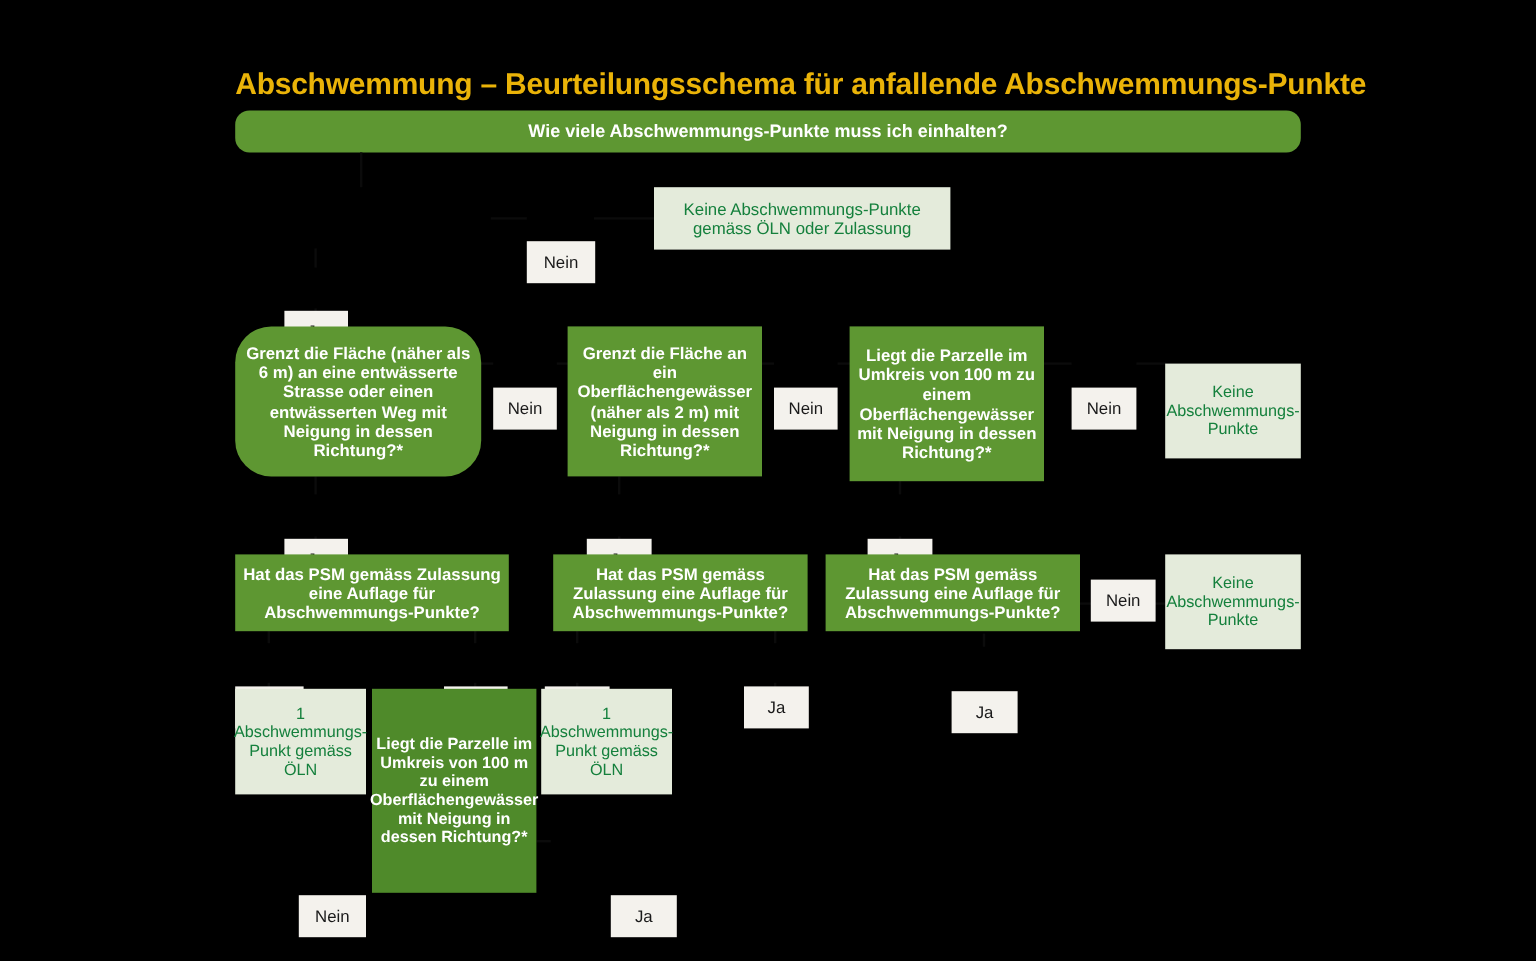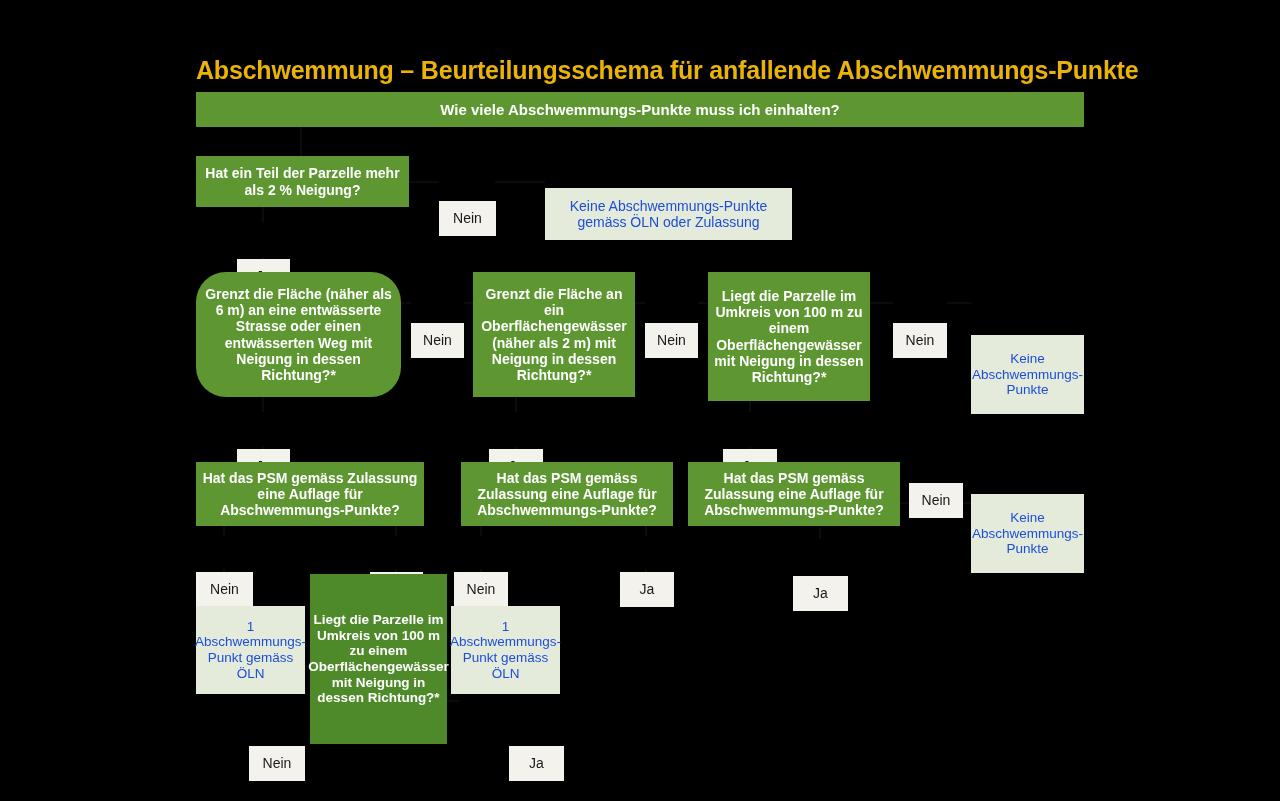--- a/index.html
+++ b/index.html
@@ -53,43 +53,42 @@
     color: #ffffff;
     font-weight: bold;
   }
   .q-dark {
     background: #4f8a2a;
     color: #ffffff;
     font-weight: bold;
   }
   .res {
     background: #e4ebdb;
-    color: #1d4ed8;
+    color: #15803d;
     font-weight: normal;
-    margin-top: 32px;
   }
   .lbl {
     background: #f4f2ed;
     color: #1a1a1a;
     font-weight: normal;
     margin-top: 37px;
   }
   .connector {
     position: absolute;
     background: #0b0b0b;
   }
 </style>
 </head>
 <body>
 
 <div id="canvas">
 
   <div class="title" style="left:196px; top:56px; font-size:25px;">Abschwemmung – Beurteilungsschema für anfallende Abschwemmungs-Punkte</div>
 
-  <div class="header-bar" style="left:196px; top:92px; width:888px; height:35px; font-size:15px;">Wie viele Abschwemmungs-Punkte muss ich einhalten?</div>
+  <div class="header-bar" style="left:196px; top:92px; width:888px; height:35px; font-size:15px;border-radius:12px;">Wie viele Abschwemmungs-Punkte muss ich einhalten?</div>
 
   <div class="connector" style="left:300px; top:127px; width:2px; height:29px;"></div>
   <div class="connector" style="left:409px; top:181px; width:30px; height:2px;"></div>
   <div class="connector" style="left:495px; top:181px; width:50px; height:2px;"></div>
   <div class="connector" style="left:262px; top:207px; width:2px; height:16px;"></div>
   <div class="connector" style="left:262px; top:257px; width:2px; height:15px;"></div>
   <div class="connector" style="left:400px; top:302px; width:11px; height:2px;"></div>
   <div class="connector" style="left:464px; top:302px; width:10px; height:2px;"></div>
   <div class="connector" style="left:635px; top:302px; width:10px; height:2px;"></div>
   <div class="connector" style="left:698px; top:302px; width:11px; height:2px;"></div>
@@ -108,21 +107,20 @@
   <div class="connector" style="left:395px; top:525px; width:2px; height:11px;"></div>
   <div class="connector" style="left:395px; top:569px; width:2px; height:5px;"></div>
   <div class="connector" style="left:480px; top:525px; width:2px; height:11px;"></div>
   <div class="connector" style="left:480px; top:569px; width:2px; height:5px;"></div>
   <div class="connector" style="left:645px; top:525px; width:2px; height:11px;"></div>
   <div class="connector" style="left:645px; top:569px; width:2px; height:5px;"></div>
   <div class="connector" style="left:819px; top:528px; width:2px; height:11px;"></div>
   <div class="connector" style="left:310px; top:700px; width:12px; height:2px;"></div>
   <div class="connector" style="left:447px; top:700px; width:12px; height:2px;"></div>
 
-  <div class="node q" style="left:196px; top:156px; width:213px; height:51px; font-size:14px;">Hat ein Teil der Parzelle mehr als 2 % Neigung?</div>
 
   <div class="node lbl" style="left:439px; top:164px; width:57px; height:35px; font-size:14px;">Nein</div>
 
   <div class="node res" style="left:545px; top:156px; width:247px; height:52px; font-size:14px;">Keine Abschwemmungs-Punkte gemäss ÖLN oder Zulassung</div>
 
   <div class="node lbl" style="left:237px; top:222px; width:53px; height:35px; font-size:14px;">Ja</div>
 
   <div class="node q" style="left:196px; top:272px; width:205px; height:125px; font-size:14px;border-radius:30px;">Grenzt die Fläche (näher als 6 m) an eine entwässerte Strasse oder einen entwässerten Weg mit Neigung in dessen Richtung?*</div>
 
   <div class="node lbl" style="left:411px; top:286px; width:53px; height:35px; font-size:14px;">Nein</div>

